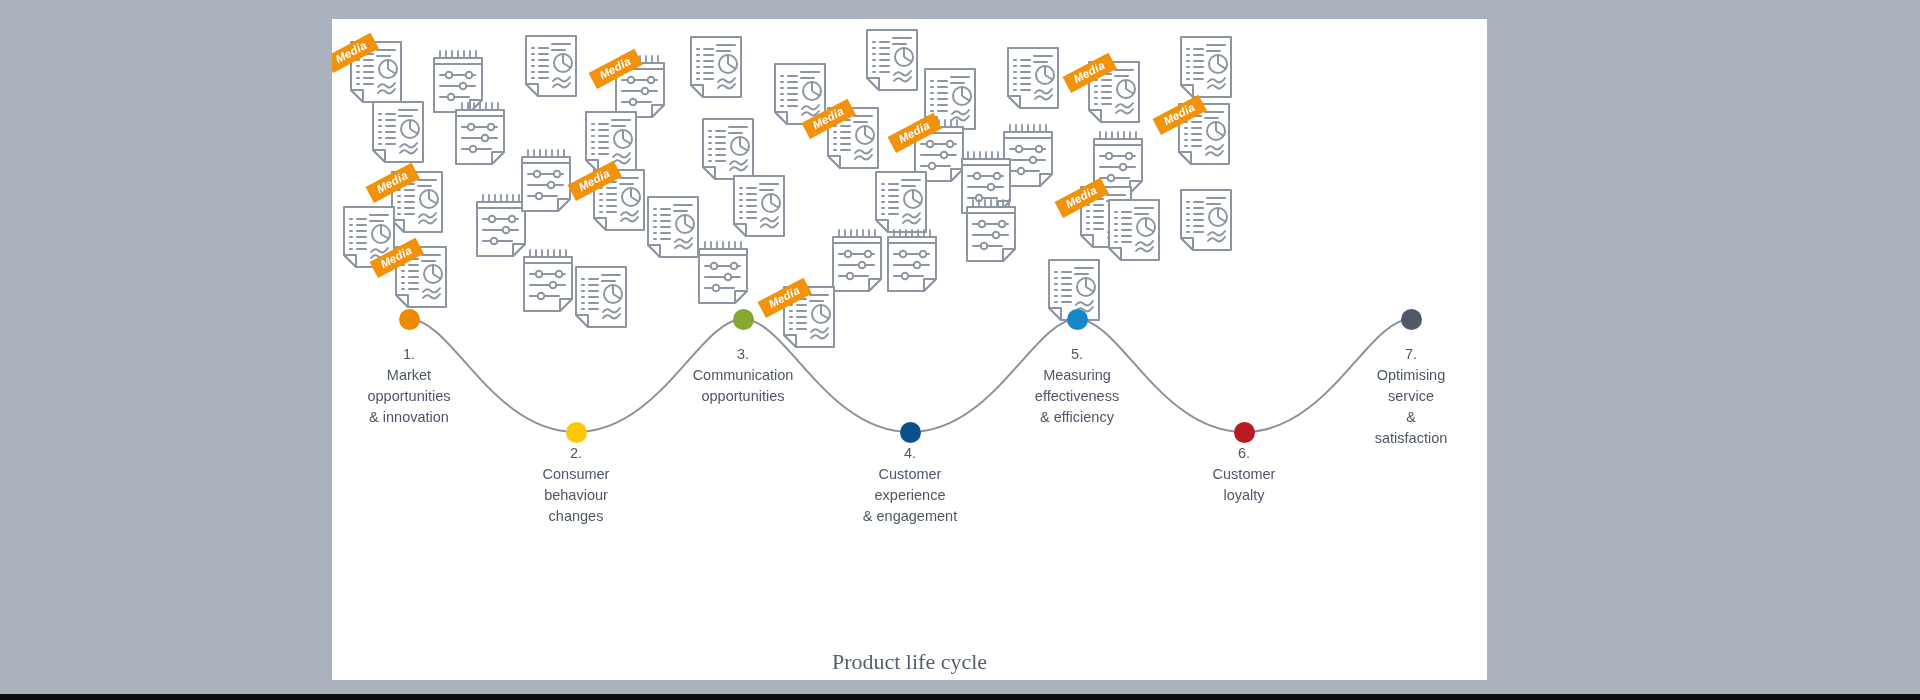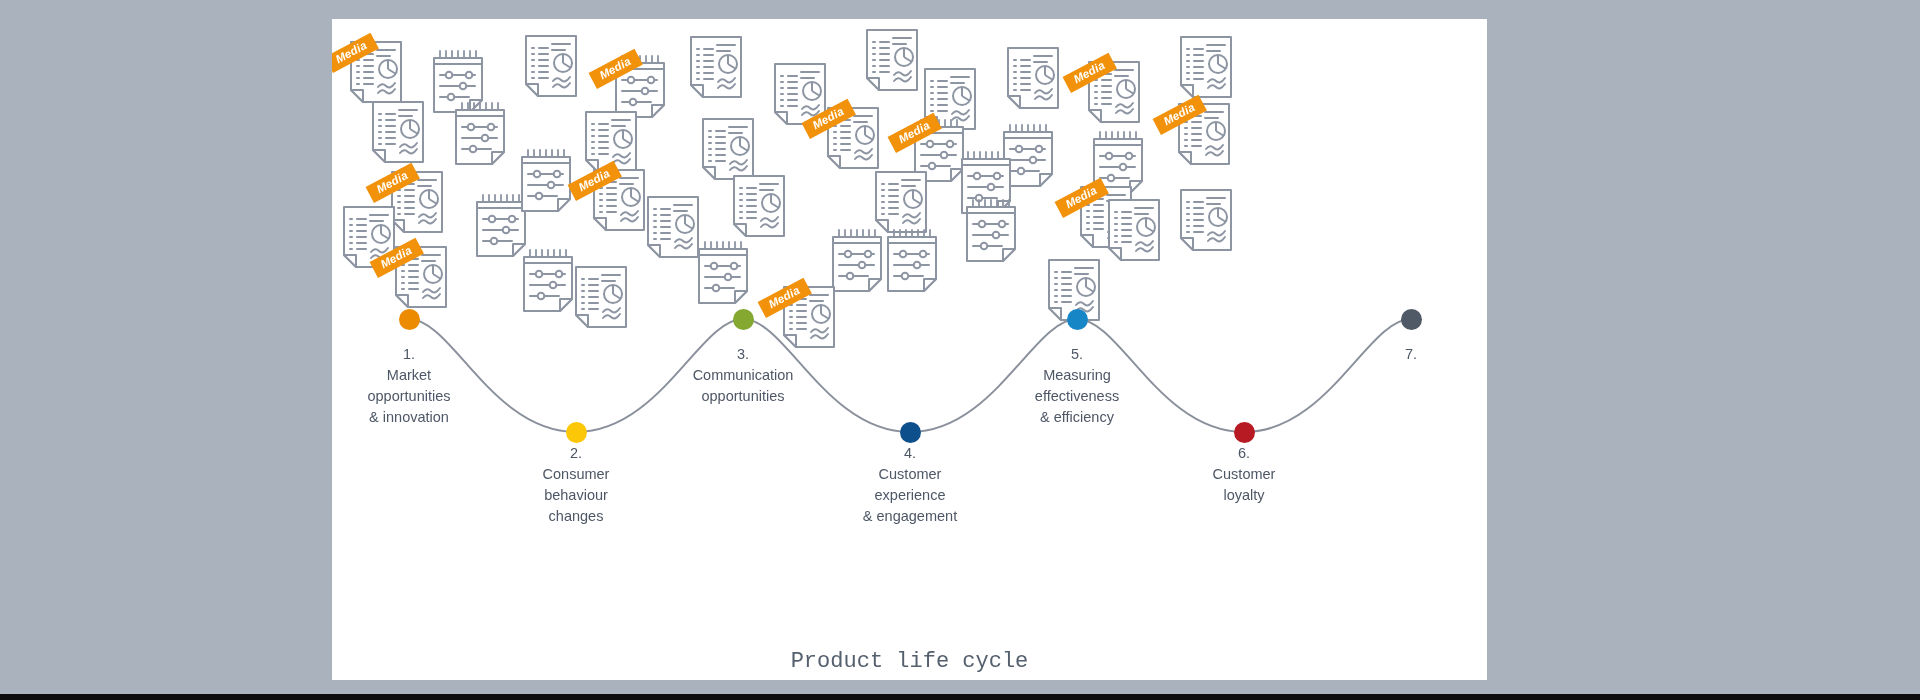--- a/index.html
+++ b/index.html
@@ -47,21 +47,21 @@
     line-height:21px;
     white-space:pre-line;
     transform:translateX(-50%);
   }
   #chart-title{
     position:absolute;
     left:0;right:0;
     top:630px;
     text-align:center;
     color:#55606e;
-    font-family:Liberation Mono, monospace;
+    font-family:Liberation Serif, serif;
     font-size:22px;
     font-weight:400;
   }
   .bottom-strip{position:absolute;left:0;bottom:0;width:1920px;height:6px;background:#0d0d0d;}
 </style>
 </head>
 <body>
 
 <div id="stage">
 
@@ -1159,21 +1159,23 @@
 experience
 &amp; engagement</div></div>
         <div class="node-dot" style="width: 21px; height: 21px; left: 734.5px; top: 289.5px; background: rgb(22, 134, 198);"></div>
         <div class="node-label" style="left: 745px; top: 325px; color: rgb(78, 87, 102);"><div>5.</div><div>Measuring
 effectiveness
 &amp; efficiency</div></div>
         <div class="node-dot" style="width: 21px; height: 21px; left: 901.5px; top: 402.5px; background: rgb(184, 26, 35);"></div>
         <div class="node-label" style="left: 912px; top: 424px; color: rgb(78, 87, 102);"><div>6.</div><div>Customer
 loyalty</div></div>
         <div class="node-dot" style="width: 21px; height: 21px; left: 1068.5px; top: 289.5px; background: rgb(79, 90, 102);"></div>
-        <div class="node-label" style="left: 1079px; top: 325px; color: rgb(78, 87, 102);"><div>7.</div></div>
+        <div class="node-label" style="left: 1079px; top: 325px; color: rgb(78, 87, 102);"><div>7.</div><div>Optimising
+service
+&amp; satisfaction</div></div>
       </div>
 
     <div id="chart-title">Product life cycle</div>
 
   </div>
 
   <div class="bottom-strip"></div>
 </div>
 
 </body></html>

